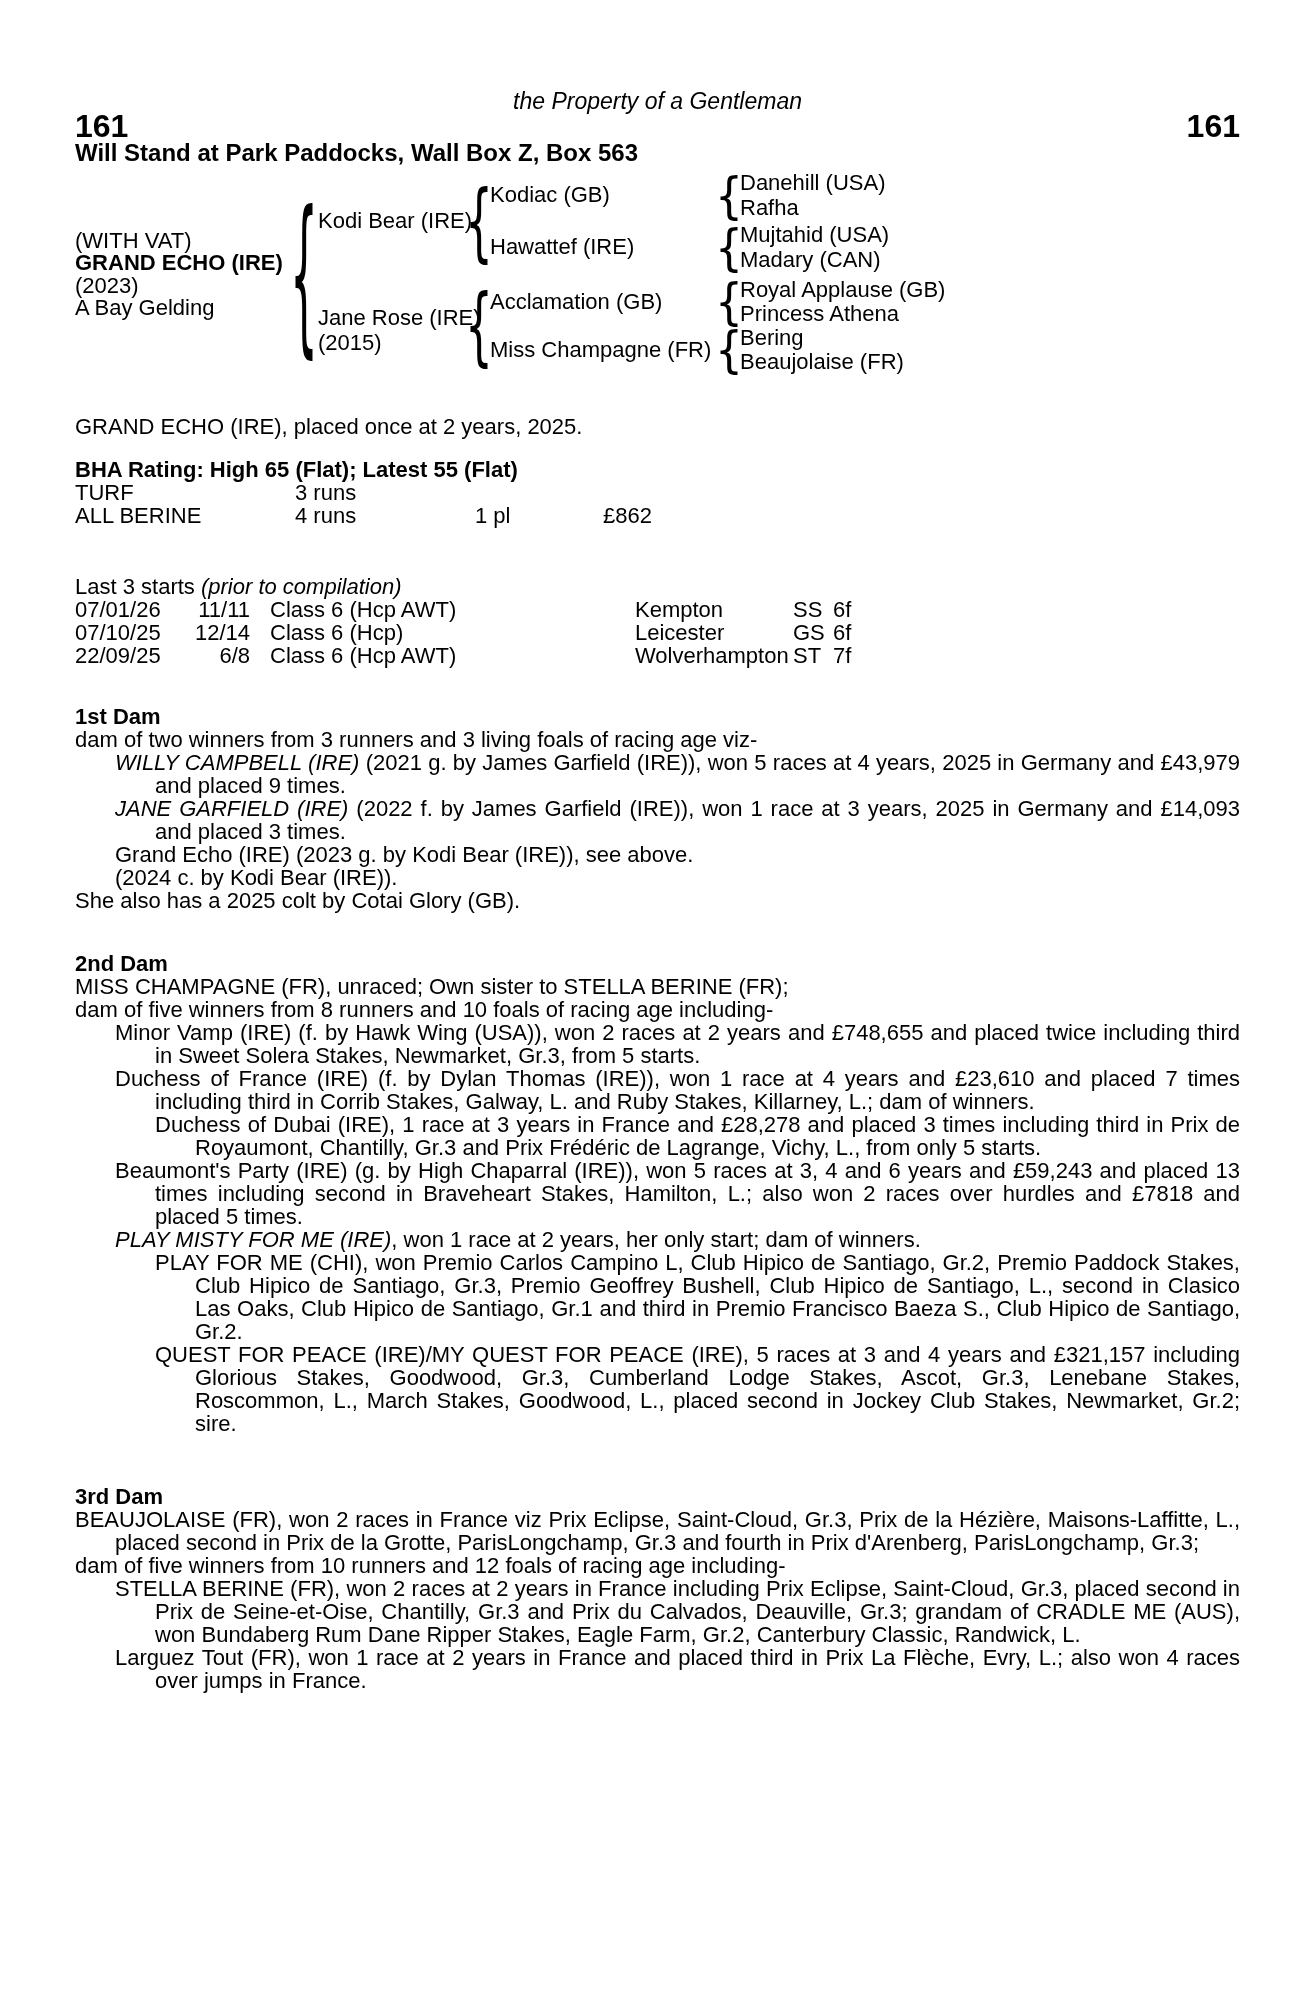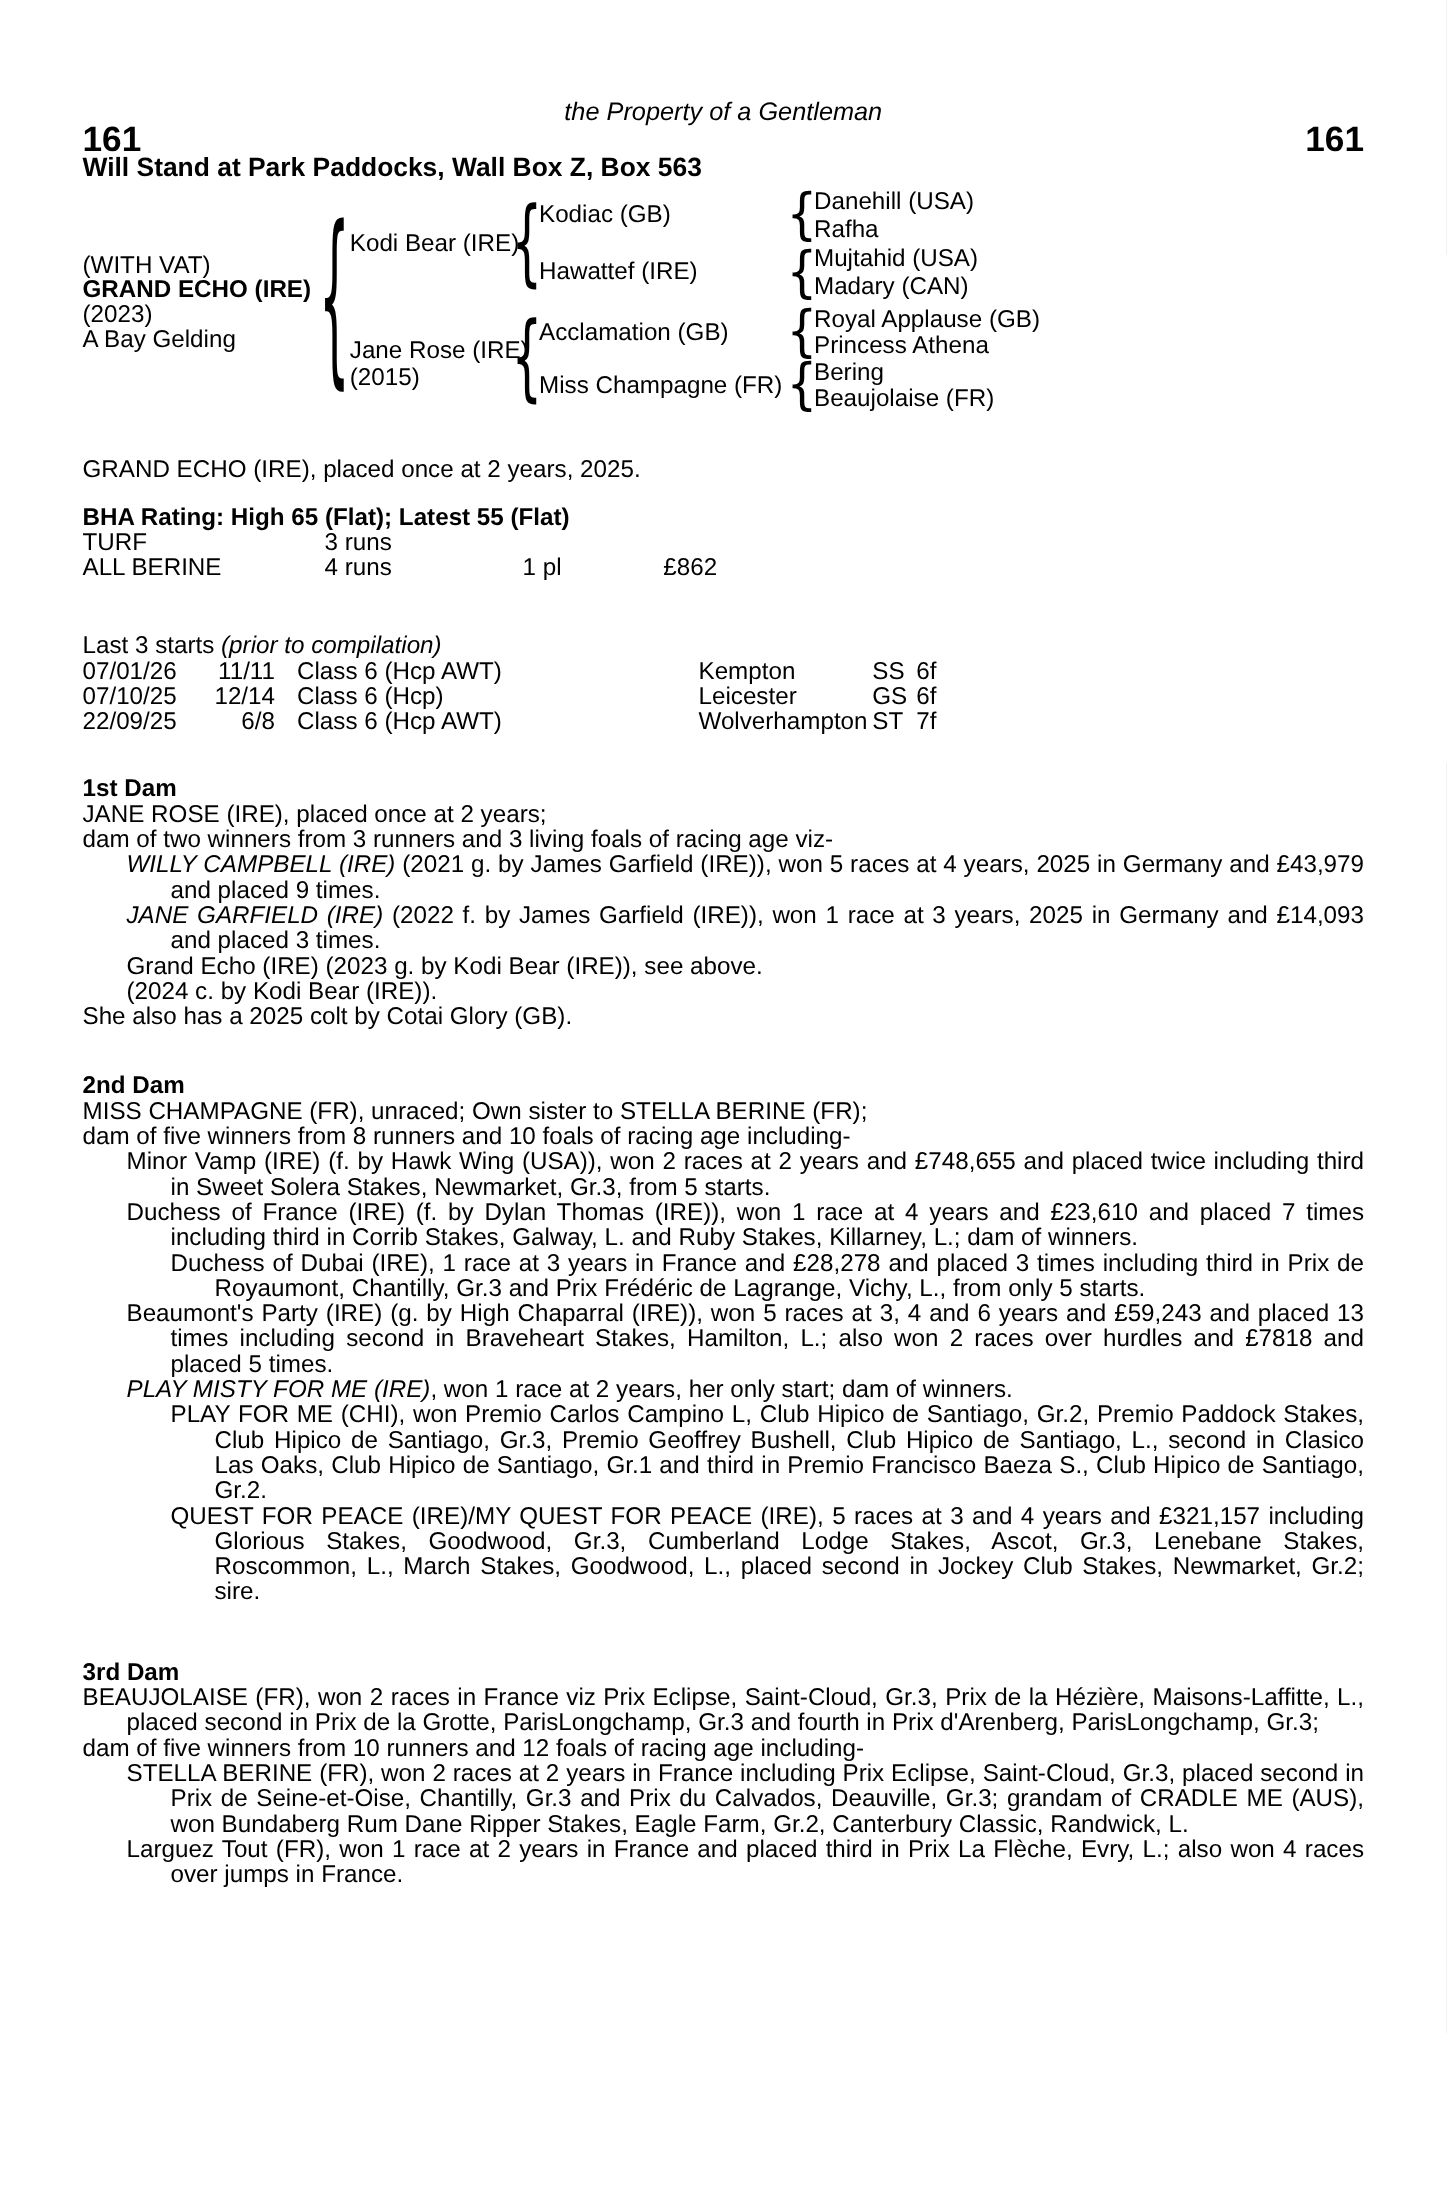--- a/index.html
+++ b/index.html
@@ -154,21 +154,20 @@
         <span class="c-race">Class 6 (Hcp AWT)</span>
         <span class="c-course">Wolverhampton</span>
         <span class="c-going">ST</span>
         <span class="c-dist">7f</span>
       </div>
     </div>
 
   <div id="dam-sections">
       <div class="dam-sec mt0">
         <div class="sec-h">1st Dam</div>
-        <p class="para p0h"><span>JANE ROSE (IRE), placed once at 2 years;</span></p>
         <p class="para p0"><span>dam of </span><span class="b">two winners</span><span> from 3 runners and 3 living foals of racing age viz-</span></p>
         <p class="para p1"><span class=" i">WILLY CAMPBELL (IRE)</span><span> (2021 g. by James Garfield (IRE)), won 5 races at 4 years, 2025 in Germany and £43,979 and placed 9 times.</span></p>
         <p class="para p1"><span class=" i">JANE GARFIELD (IRE)</span><span> (2022 f. by James Garfield (IRE)), won 1 race at 3 years, 2025 in Germany and £14,093 and placed 3 times.</span></p>
         <p class="para p1"><span>Grand Echo (IRE) (2023 g. by Kodi Bear (IRE)), see above.</span></p>
         <p class="para p1"><span>(2024 c. by Kodi Bear (IRE)).</span></p>
         <p class="para p0"><span>She also has a 2025 colt by Cotai Glory (GB).</span></p>
       </div>
       <div class="dam-sec mt1">
         <div class="sec-h">2nd Dam</div>
         <p class="para p0h"><span>MISS CHAMPAGNE (FR), unraced; Own sister to </span><span class="b">STELLA BERINE (FR)</span><span>;</span></p>

